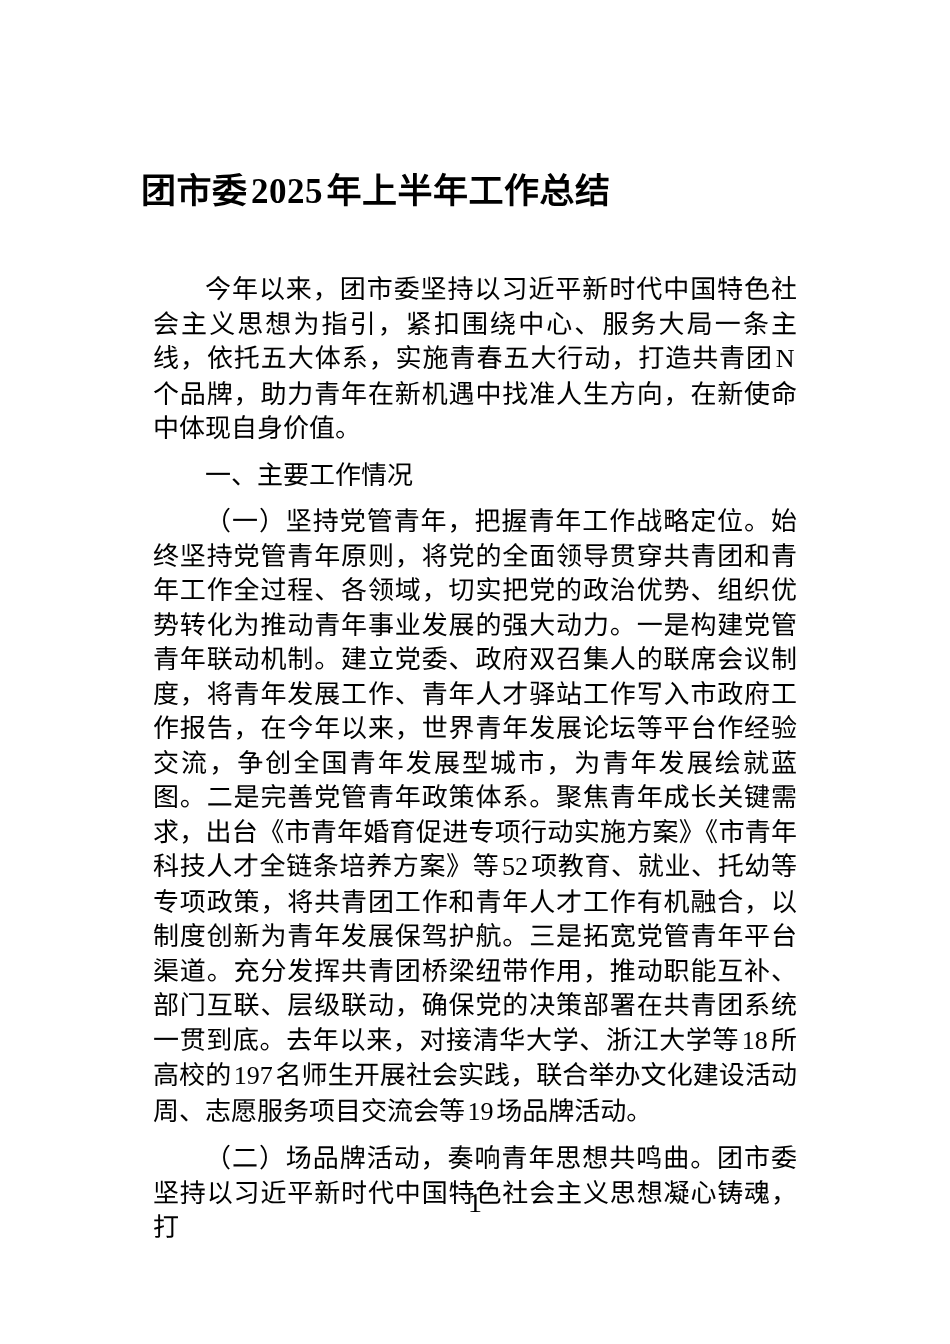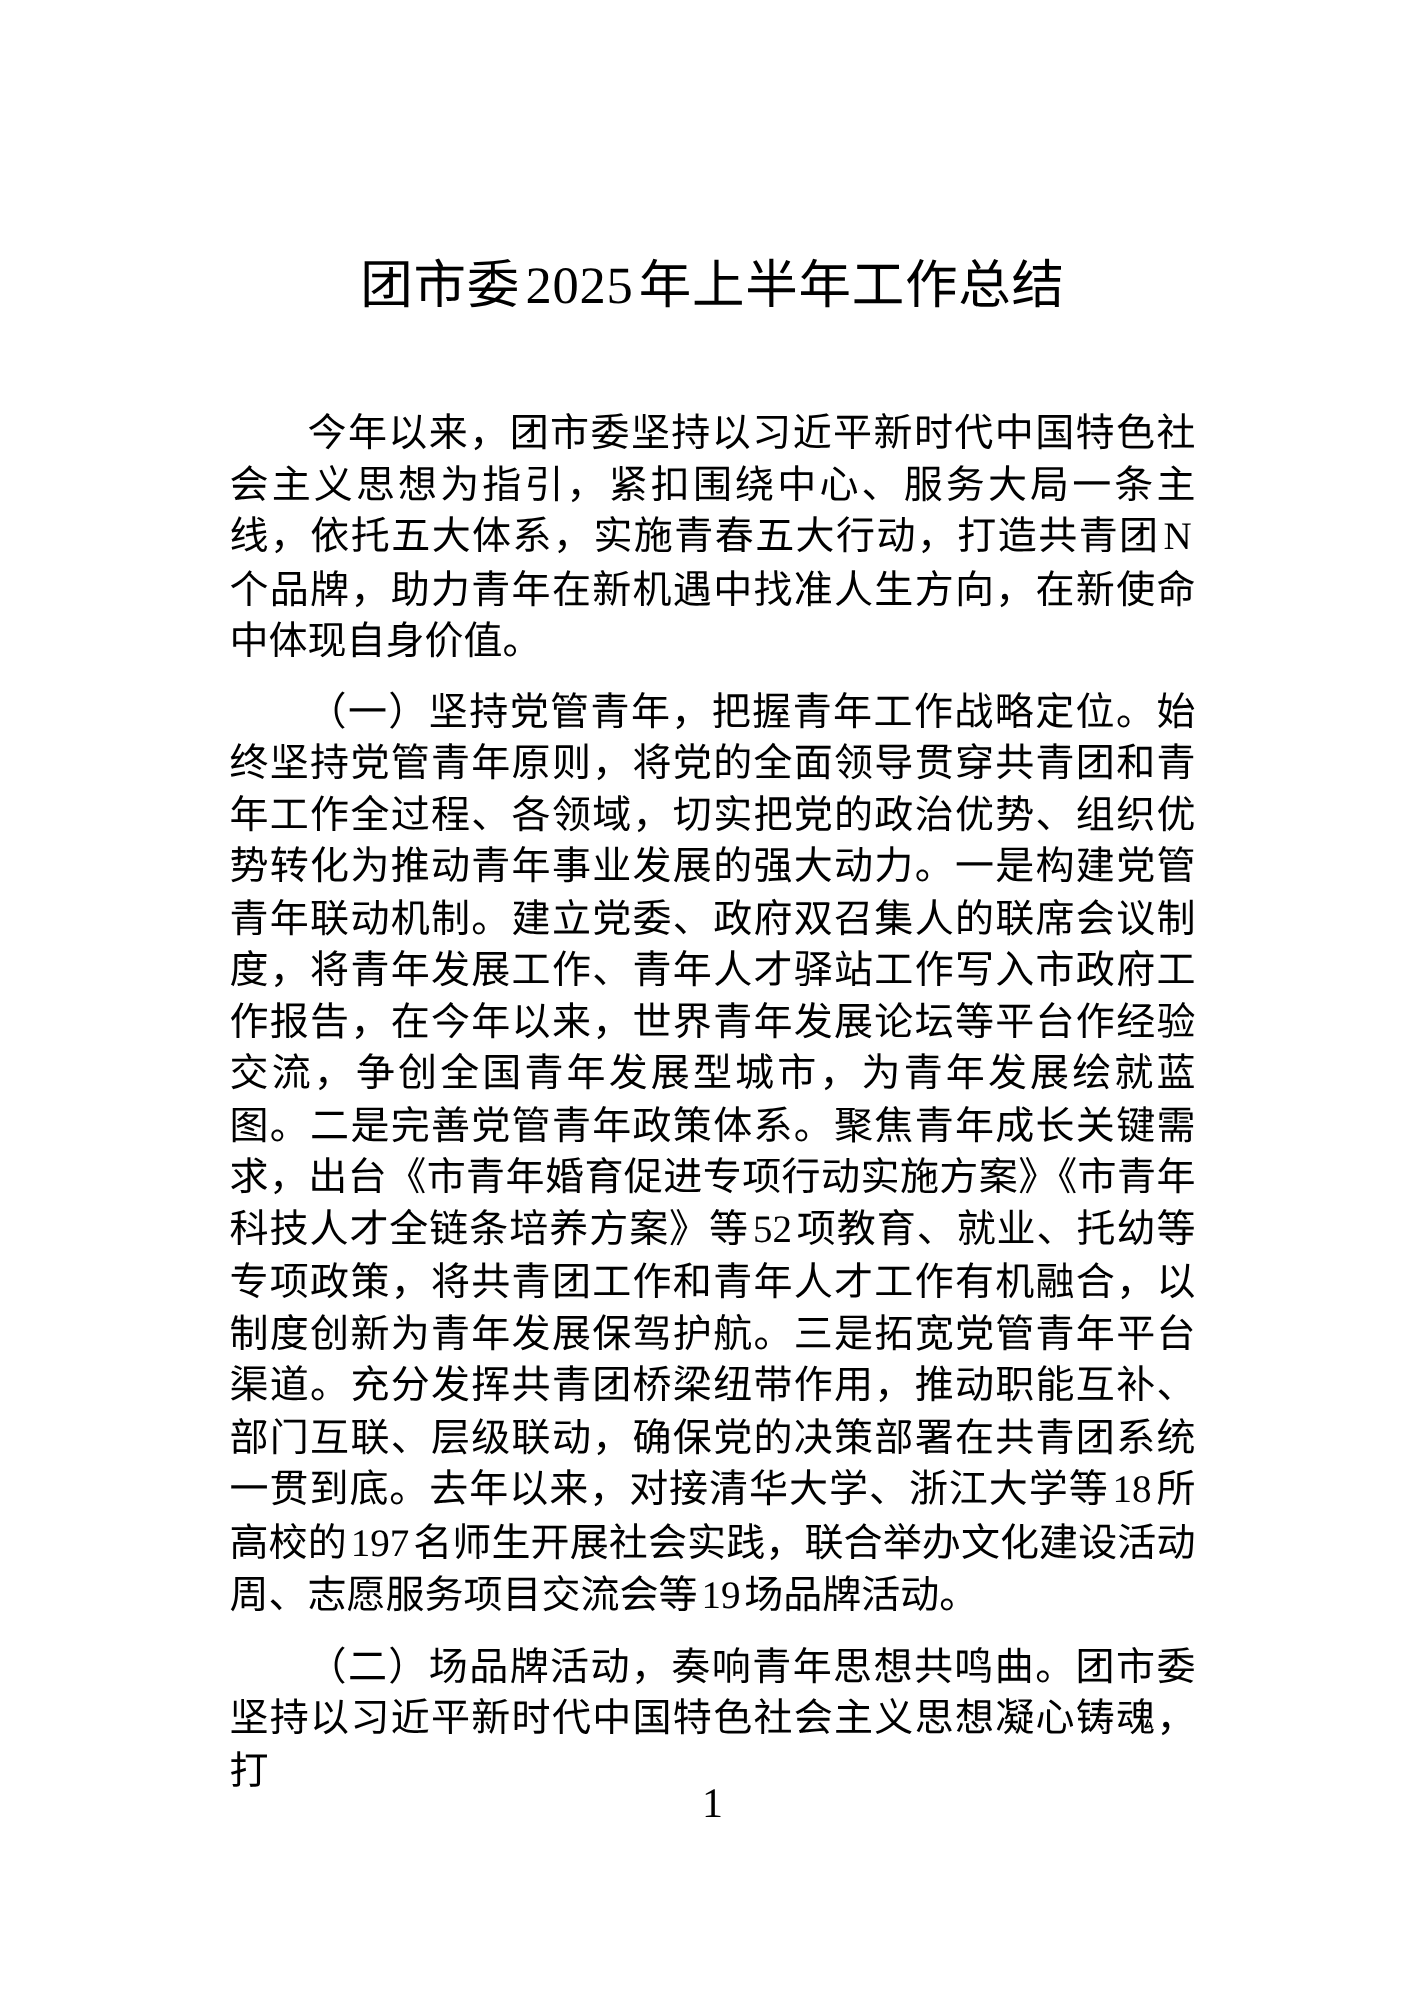--- a/index.html
+++ b/index.html
@@ -15,22 +15,22 @@
     background: #ffffff;
     color: #000000;
     overflow: hidden;
     box-sizing: border-box;
     padding: 166px 141px 0 141px;
     font-family: "Liberation Sans", sans-serif;
   }
   .doc-title {
     font-size: 35px;
     line-height: 49px;
-    font-weight: normal;
-    text-align: center;
+    font-weight: bold;
+    text-align: left;
     margin: 0 0 56px 0;
     letter-spacing: 0.5px;
     white-space: nowrap;
   }
   .doc-body p {
     font-size: 26px;
     line-height: 34.5px;
     text-align: justify;
     text-justify: inter-ideograph;
     text-indent: 2em;
@@ -55,19 +55,20 @@
 </style>
 </head>
 <body>
 
 <div class="page">
 
   <h1 class="doc-title cjk-text">团市委<span class="latin">2025</span>年上半年工作总结</h1>
 
   <div class="doc-body">
     <p class="cjk-text">今年以来，团市委坚持以习近平新时代中国特色社会主义思想为指引，紧扣围绕中心、服务大局一条主线，依托五大体系，实施青春五大行动，打造共青团<span class="latin">N</span>个品牌，助力青年在新机遇中找准人生方向，在新使命中体现自身价值。</p>
+    <p class="cjk-text">一、主要工作情况</p>
     <p class="cjk-text">（一）坚持党管青年，把握青年工作战略定位。始终坚持党管青年原则，将党的全面领导贯穿共青团和青年工作全过程、各领域，切实把党的政治优势、组织优势转化为推动青年事业发展的强大动力。一是构建党管青年联动机制。建立党委、政府双召集人的联席会议制度，将青年发展工作、青年人才驿站工作写入市政府工作报告，在今年以来，世界青年发展论坛等平台作经验交流，争创全国青年发展型城市，为青年发展绘就蓝图。二是完善党管青年政策体系。聚焦青年成长关键需求，出台《市青年婚育促进专项行动实施方案》《市青年科技人才全链条培养方案》等<span class="latin">52</span>项教育、就业、托幼等专项政策，将共青团工作和青年人才工作有机融合，以制度创新为青年发展保驾护航。三是拓宽党管青年平台渠道。充分发挥共青团桥梁纽带作用，推动职能互补、部门互联、层级联动，确保党的决策部署在共青团系统一贯到底。去年以来，对接清华大学、浙江大学等<span class="latin">18</span>所高校的<span class="latin">197</span>名师生开展社会实践，联合举办文化建设活动周、志愿服务项目交流会等<span class="latin">19</span>场品牌活动。</p>
     <p class="cjk-text">（二）场品牌活动，奏响青年思想共鸣曲。团市委坚持以习近平新时代中国特色社会主义思想凝心铸魂，打</p>
   </div>
 
   <div class="page-number cjk-text"><span class="latin">1</span></div>
 
 </div>
 
 </body></html>

